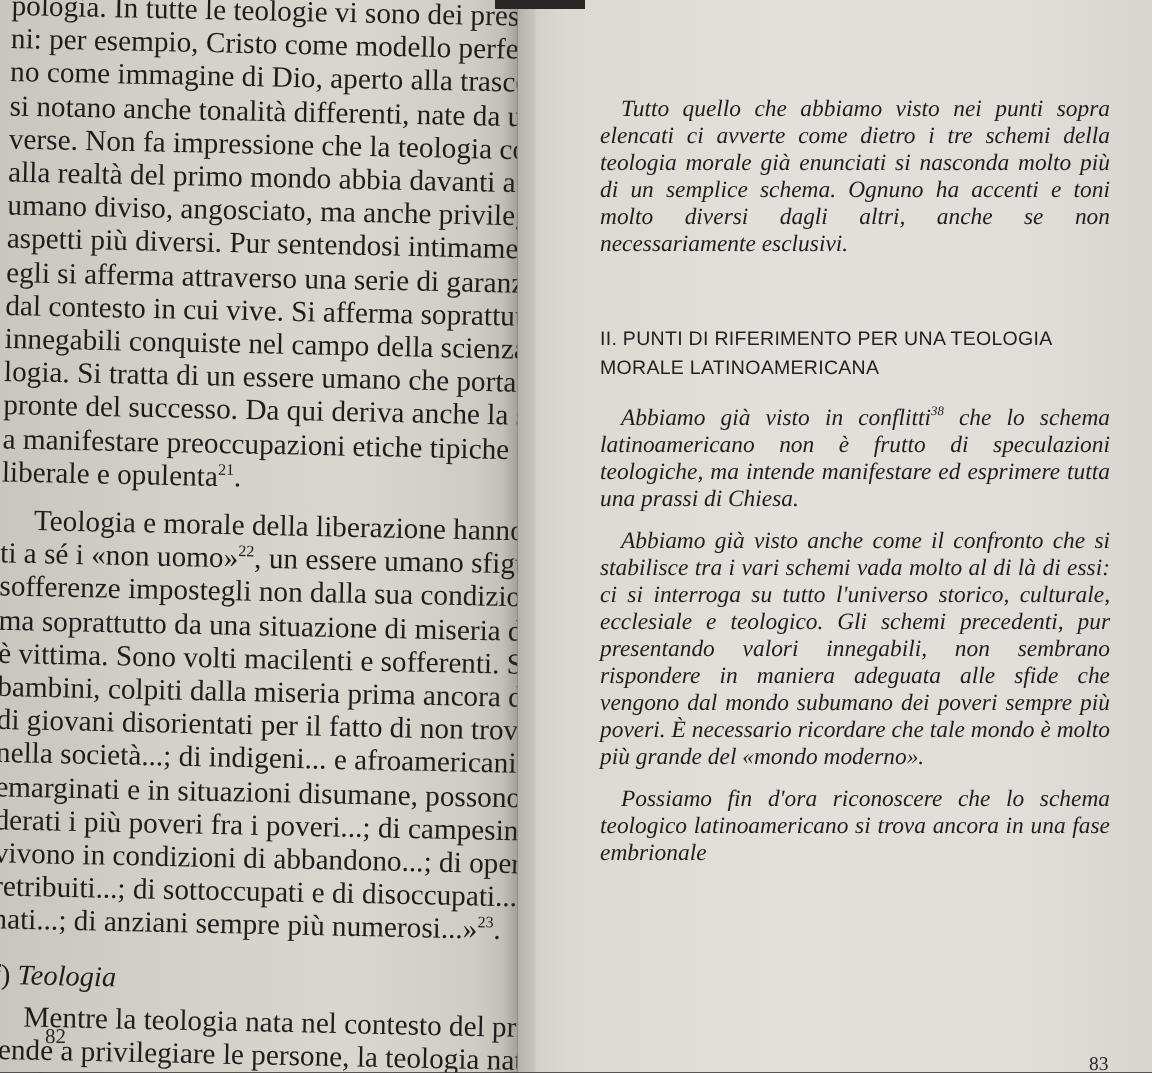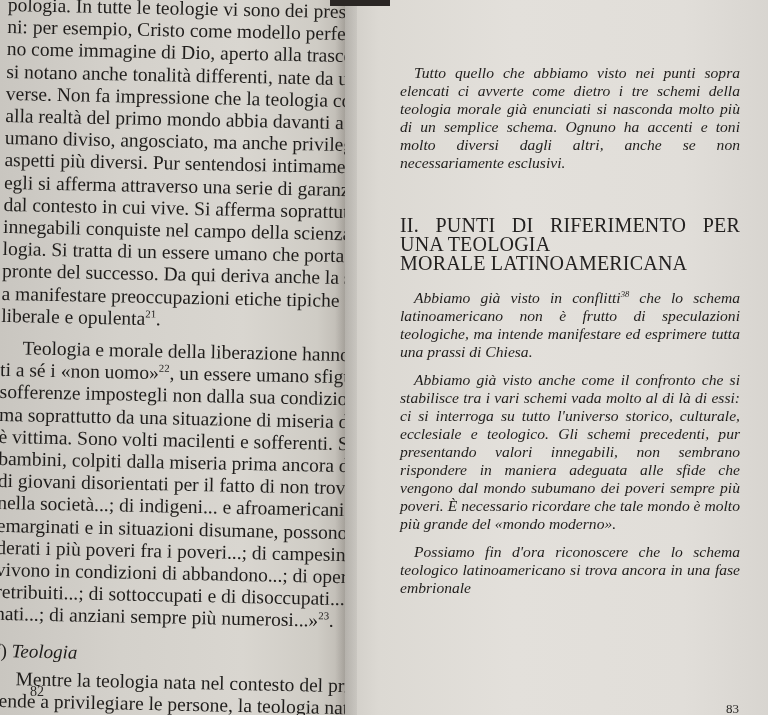--- a/index.html
+++ b/index.html
@@ -92,22 +92,22 @@
       font-size: 15.6px;
       line-height: 18px;
       text-align: justify;
     }
     .right-text p {
       margin: 0 0 10px 0;
       text-align: justify;
     }
     .right-text p.indent-p { text-indent: 14px; font-style: italic; }
     .section-heading {
-      font-family: Liberation Serif, serif;
-      font-size: 20px;
+      font-family: Liberation Sans, sans-serif;
+      font-size: 13px;
       line-height: 19px;
       text-align: left;
       margin: 44px 0 16px 0 !important;
       letter-spacing: 0.2px;
       color: #232120;
     }
     .page-num-right {
       position: absolute;
       left: 726px;
       top: 701px;

